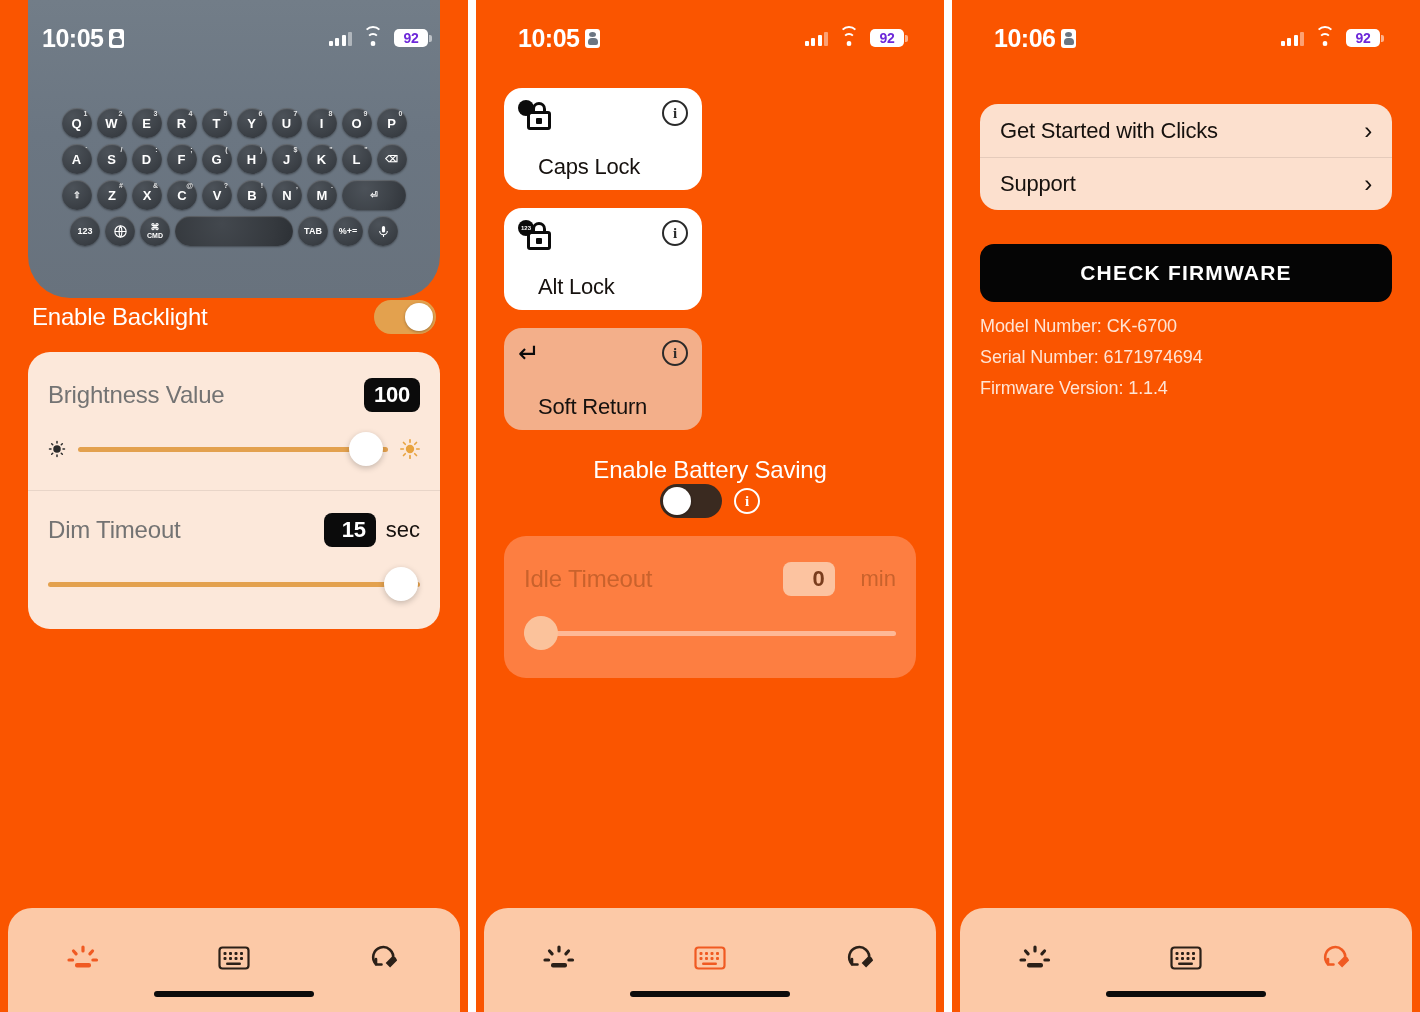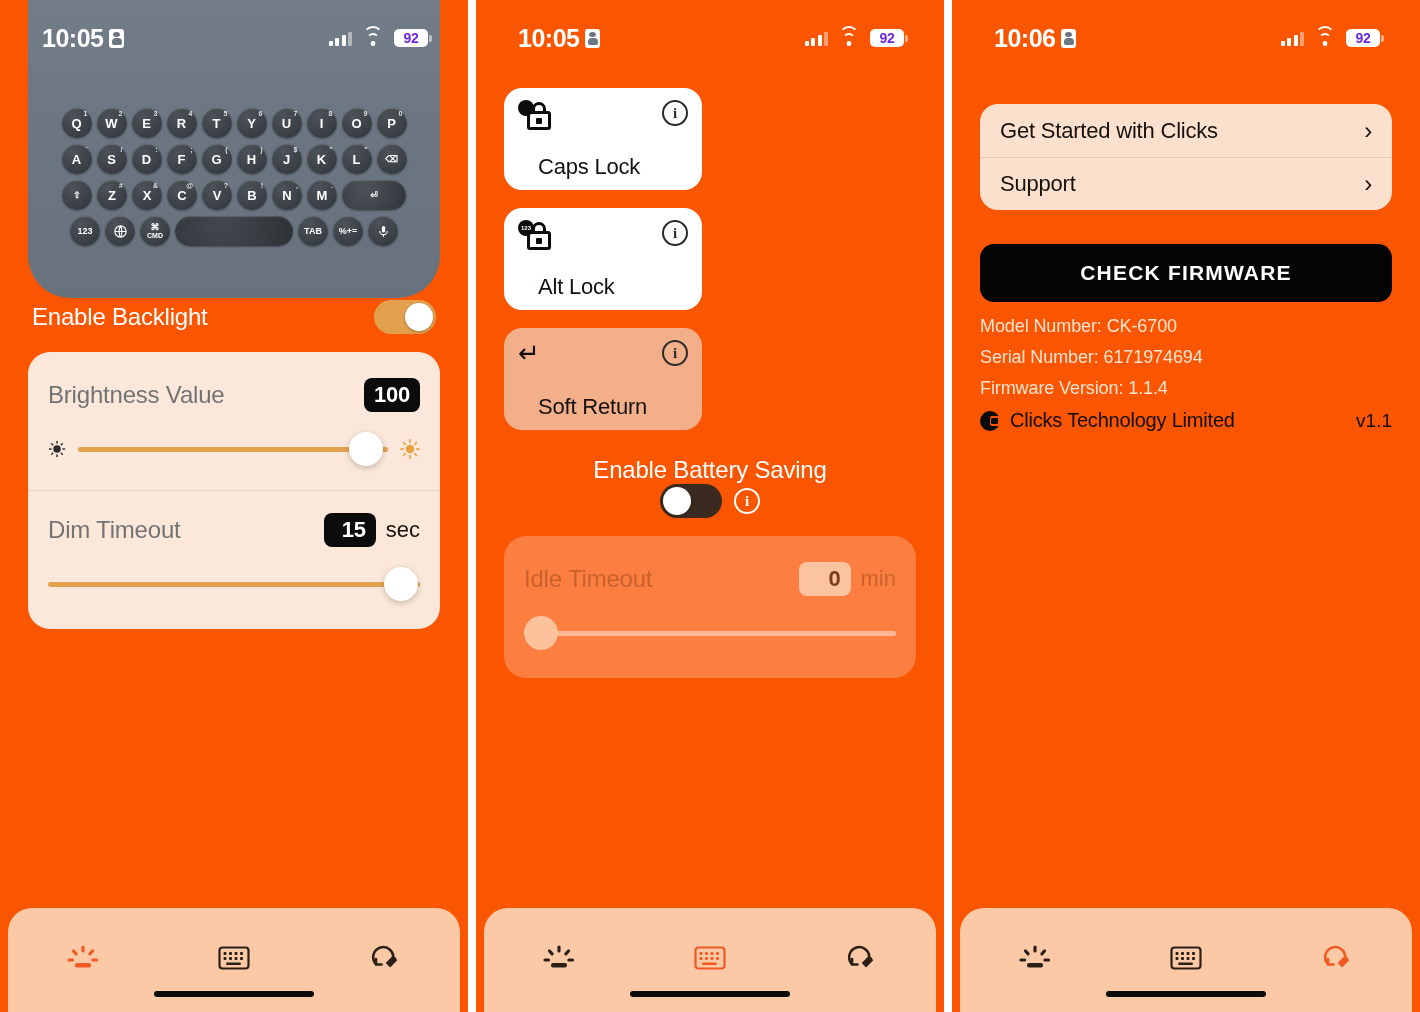--- a/index.html
+++ b/index.html
@@ -187,21 +187,21 @@
   .tile-info {
     width:26px; height:26px; border-radius:50%; border:2px solid #2a2a2a;
     color:#2a2a2a; font-size:15px; font-weight:700; font-family:"Liberation Serif", serif;
     display:flex; align-items:center; justify-content:center;
   }
 
   
   .card.disabled { background:#FD7E41; }
   .card.disabled .sec-title { color:#C9622C; }
   .card.disabled .pill { background:#FCC3A0; color:#7a3d1d; }
-  .card.disabled .unit { color:#C9622C; }
+  .card.disabled .unit { color:#C9622C;margin-left:16px; }
 
   
   .list-card { background:#FCE0CE; border-radius:18px; overflow:hidden; }
   .list-row {
     height:53px; display:flex; align-items:center; justify-content:space-between;
     padding:0 20px; font-size:22px; color:#16110e; letter-spacing:-0.2px;
   }
   .list-row + .list-row { border-top:1px solid rgba(0,0,0,.09); }
   .chev { font-size:24px; color:#16110e; font-weight:400; }
 
@@ -694,27 +694,20 @@
           <span class="chev">›</span>
         </div>
       </div>
 
       <div class="cta">CHECK FIRMWARE</div>
 
       <div class="meta">
         <div class="meta-line">Model Number: CK-6700</div>
         <div class="meta-line">Serial Number: 6171974694</div>
         <div class="meta-line">Firmware Version: 1.1.4</div>
-        <div class="brand-row">
-          <div class="brand-left">
-            <span class="brand-logo"></span>
-            <span class="brand-name">Clicks Technology Limited</span>
-          </div>
-          <span class="brand-ver">v1.1</span>
-        </div>
       </div>
     </div>
 
     <div class="tabbar">
       <div class="tab">
         <svg width="34" height="28" viewBox="0 0 34 28" fill="none" stroke="#2b2018" stroke-width="3.2" stroke-linecap="round">
           <path d="M17 3v4M7.5 7l2.6 2.8M26.5 7l-2.6 2.8M3 16h3.6M30.5 16h-3.6"></path>
           <rect x="9" y="19" width="16" height="4.6" rx="2" fill="#2b2018" stroke="none"></rect>
         </svg>
       </div>

